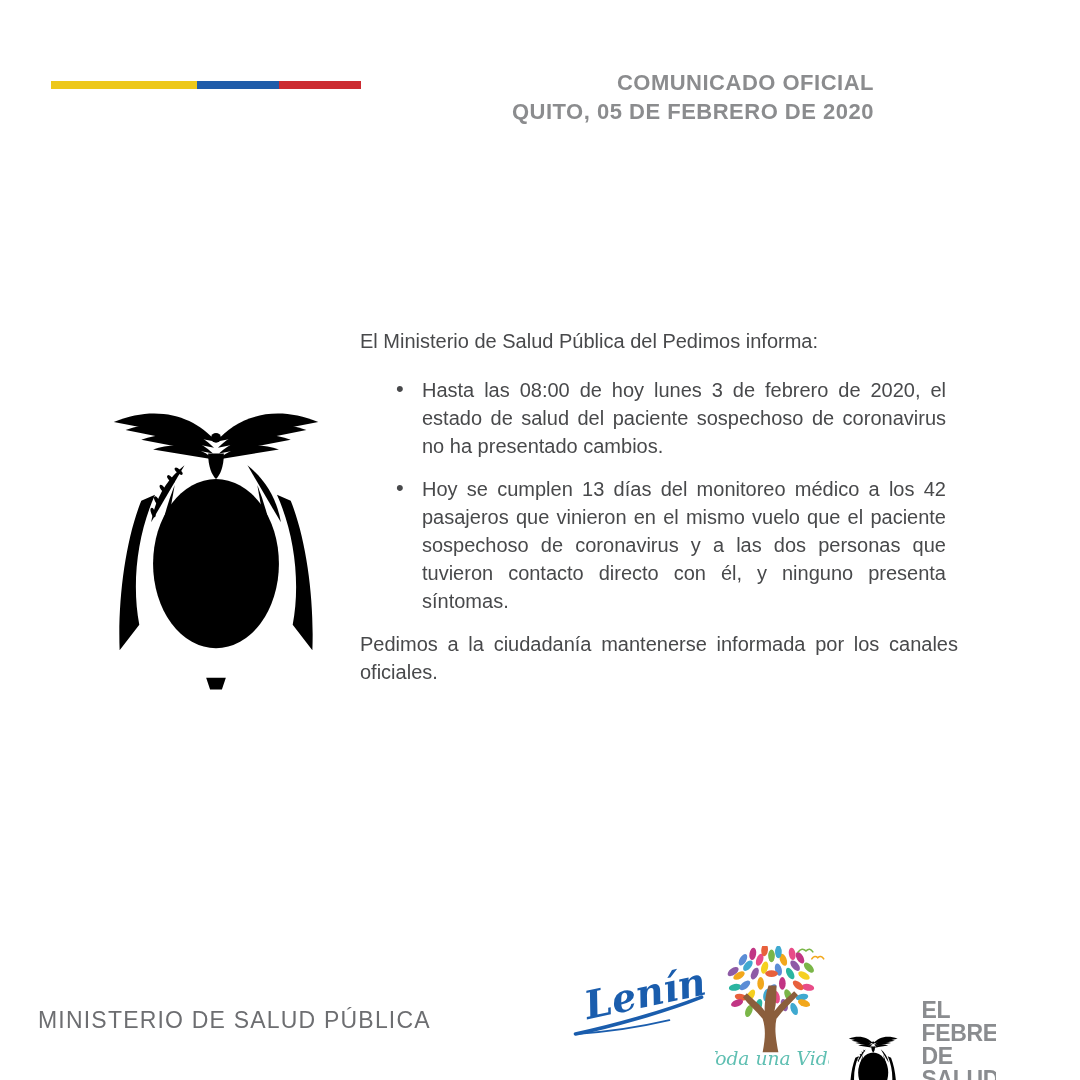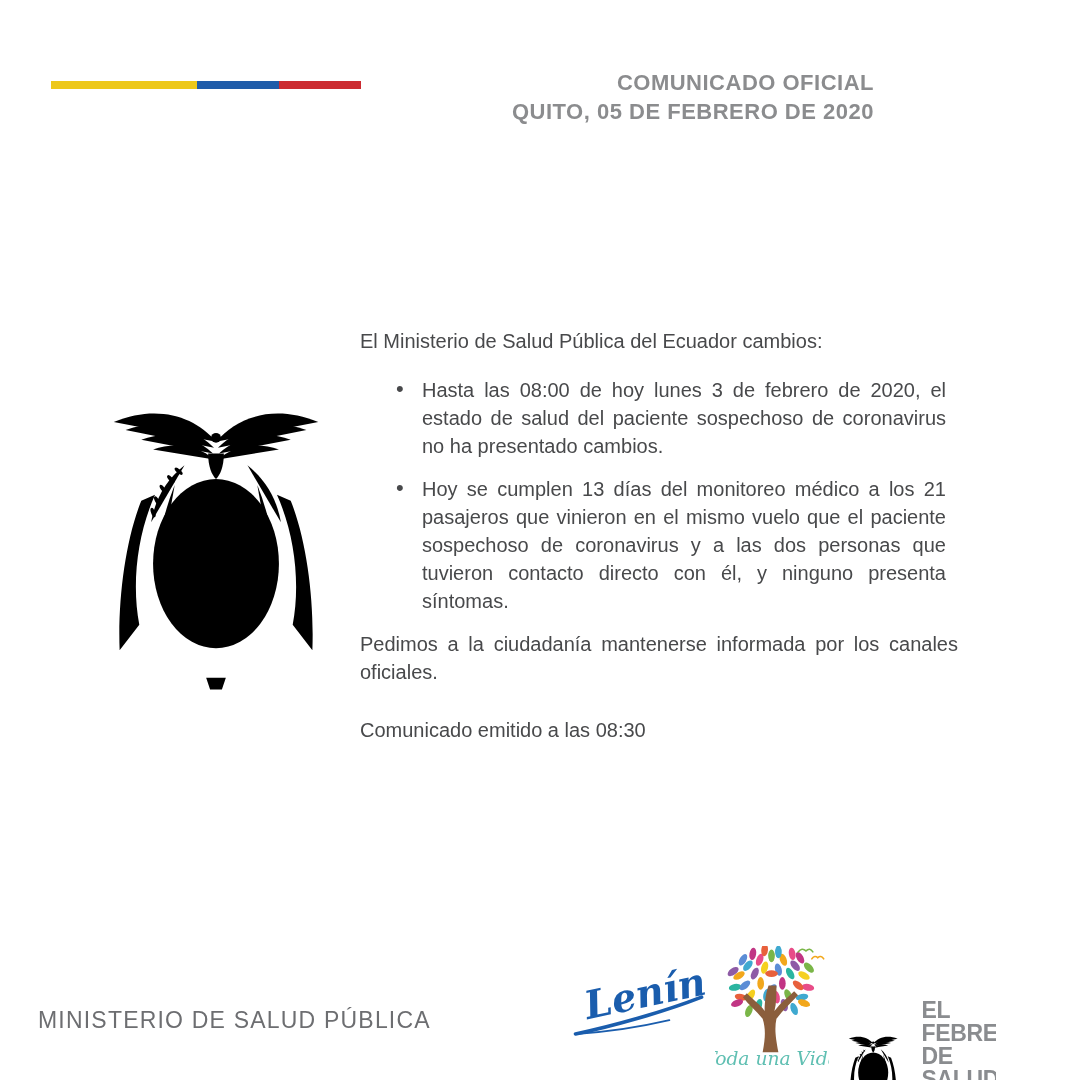--- a/index.html
+++ b/index.html
@@ -129,27 +129,26 @@
     <div>QUITO, 05 DE FEBRERO DE 2020</div>
   </div>
 
   <div class="watermark">
     <svg class="escudo-svg" width="236" height="296" viewBox="0 0 240 300">
       <use href="#escudo"></use>
     </svg>
   </div>
 
   <div class="doc">
-    <p class="intro">El Ministerio de Salud Pública del Ecuador cambios:</p>
+    <p class="intro">El Ministerio de Salud Pública del Pedimos informa:</p>
     <ul>
       <li>Hasta las 08:00 de hoy lunes 3 de febrero de 2020, el estado de salud del paciente sospechoso de coronavirus no ha presentado cambios.</li>
-      <li>Hoy se cumplen 13 días del monitoreo médico a los 21 pasajeros que vinieron en el mismo vuelo que el paciente sospechoso de coronavirus y a las dos personas que tuvieron contacto directo con él,  y ninguno presenta síntomas.</li>
+      <li>Hoy se cumplen 13 días del monitoreo médico a los 42 pasajeros que vinieron en el mismo vuelo que el paciente sospechoso de coronavirus y a las dos personas que tuvieron contacto directo con él,  y ninguno presenta síntomas.</li>
     </ul>
     <p class="closing">Pedimos a la ciudadanía mantenerse informada por los canales oficiales.</p>
-    <p class="issued">Comunicado emitido a las 08:30</p>
   </div>
 
   <div class="ministry">MINISTERIO DE SALUD PÚBLICA</div>
 
   <svg class="lenin" width="138" height="86" viewBox="0 0 150 92">
     <text x="16" y="56" font-size="42" transform="rotate(-12 75 46)">Lenín</text>
     <path d="M6,84 C45,76 102,60 143,44" stroke-width="4"></path>
     <path d="M6,84 C40,82 78,76 108,69" stroke-width="2"></path>
   </svg>
 

